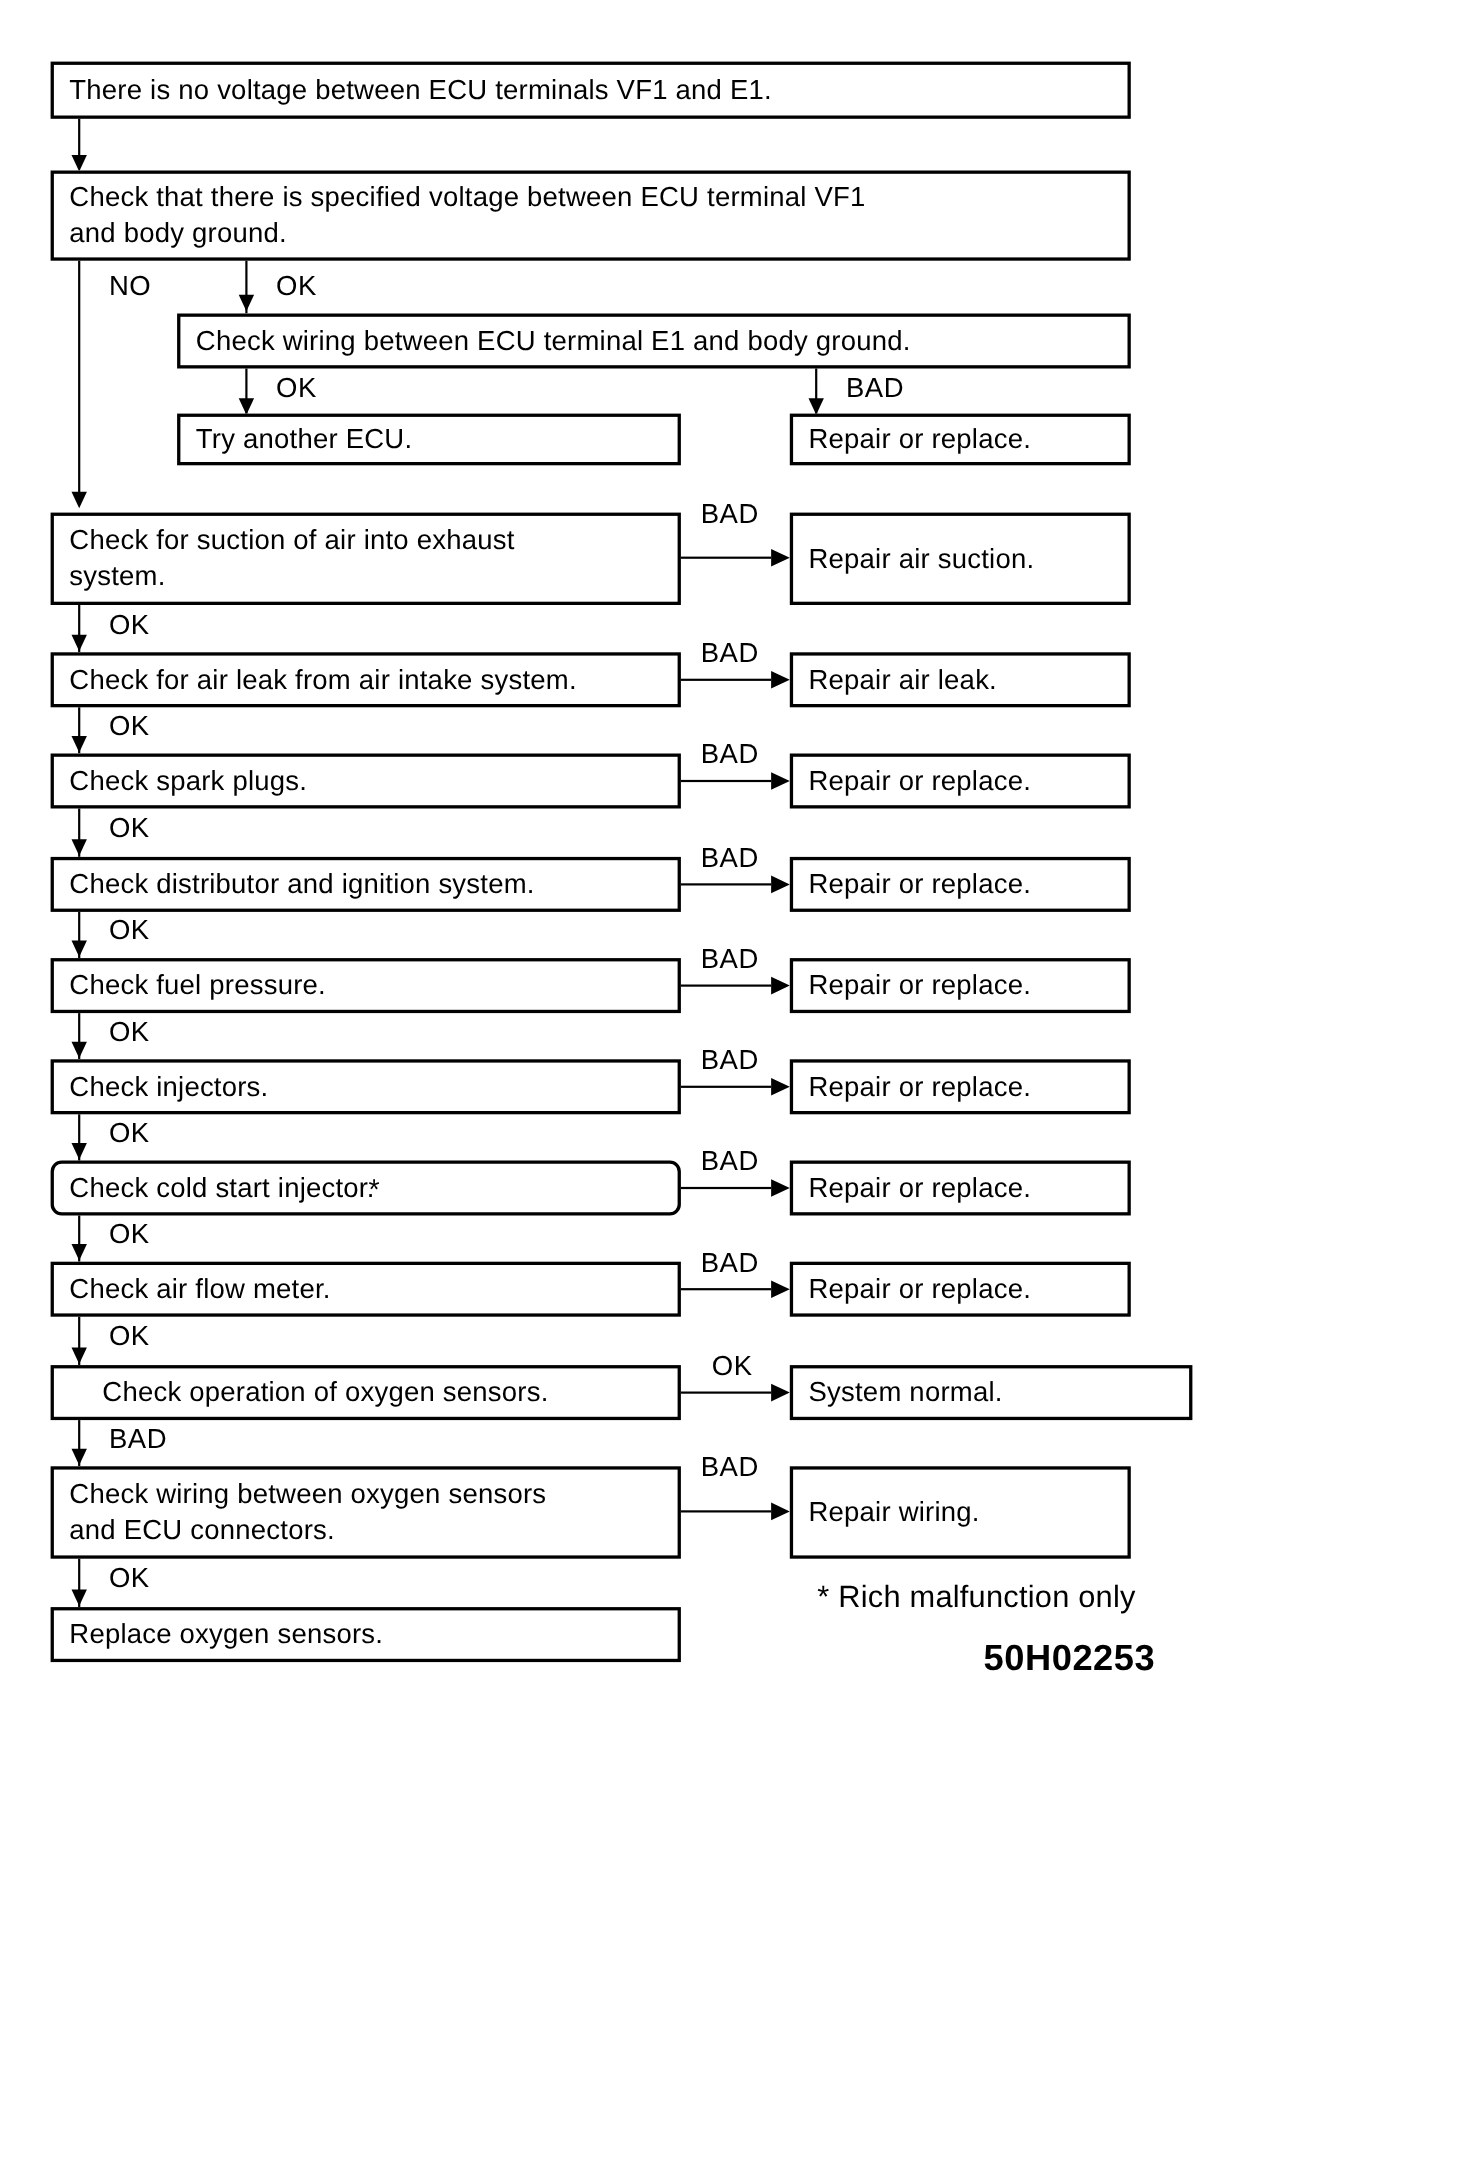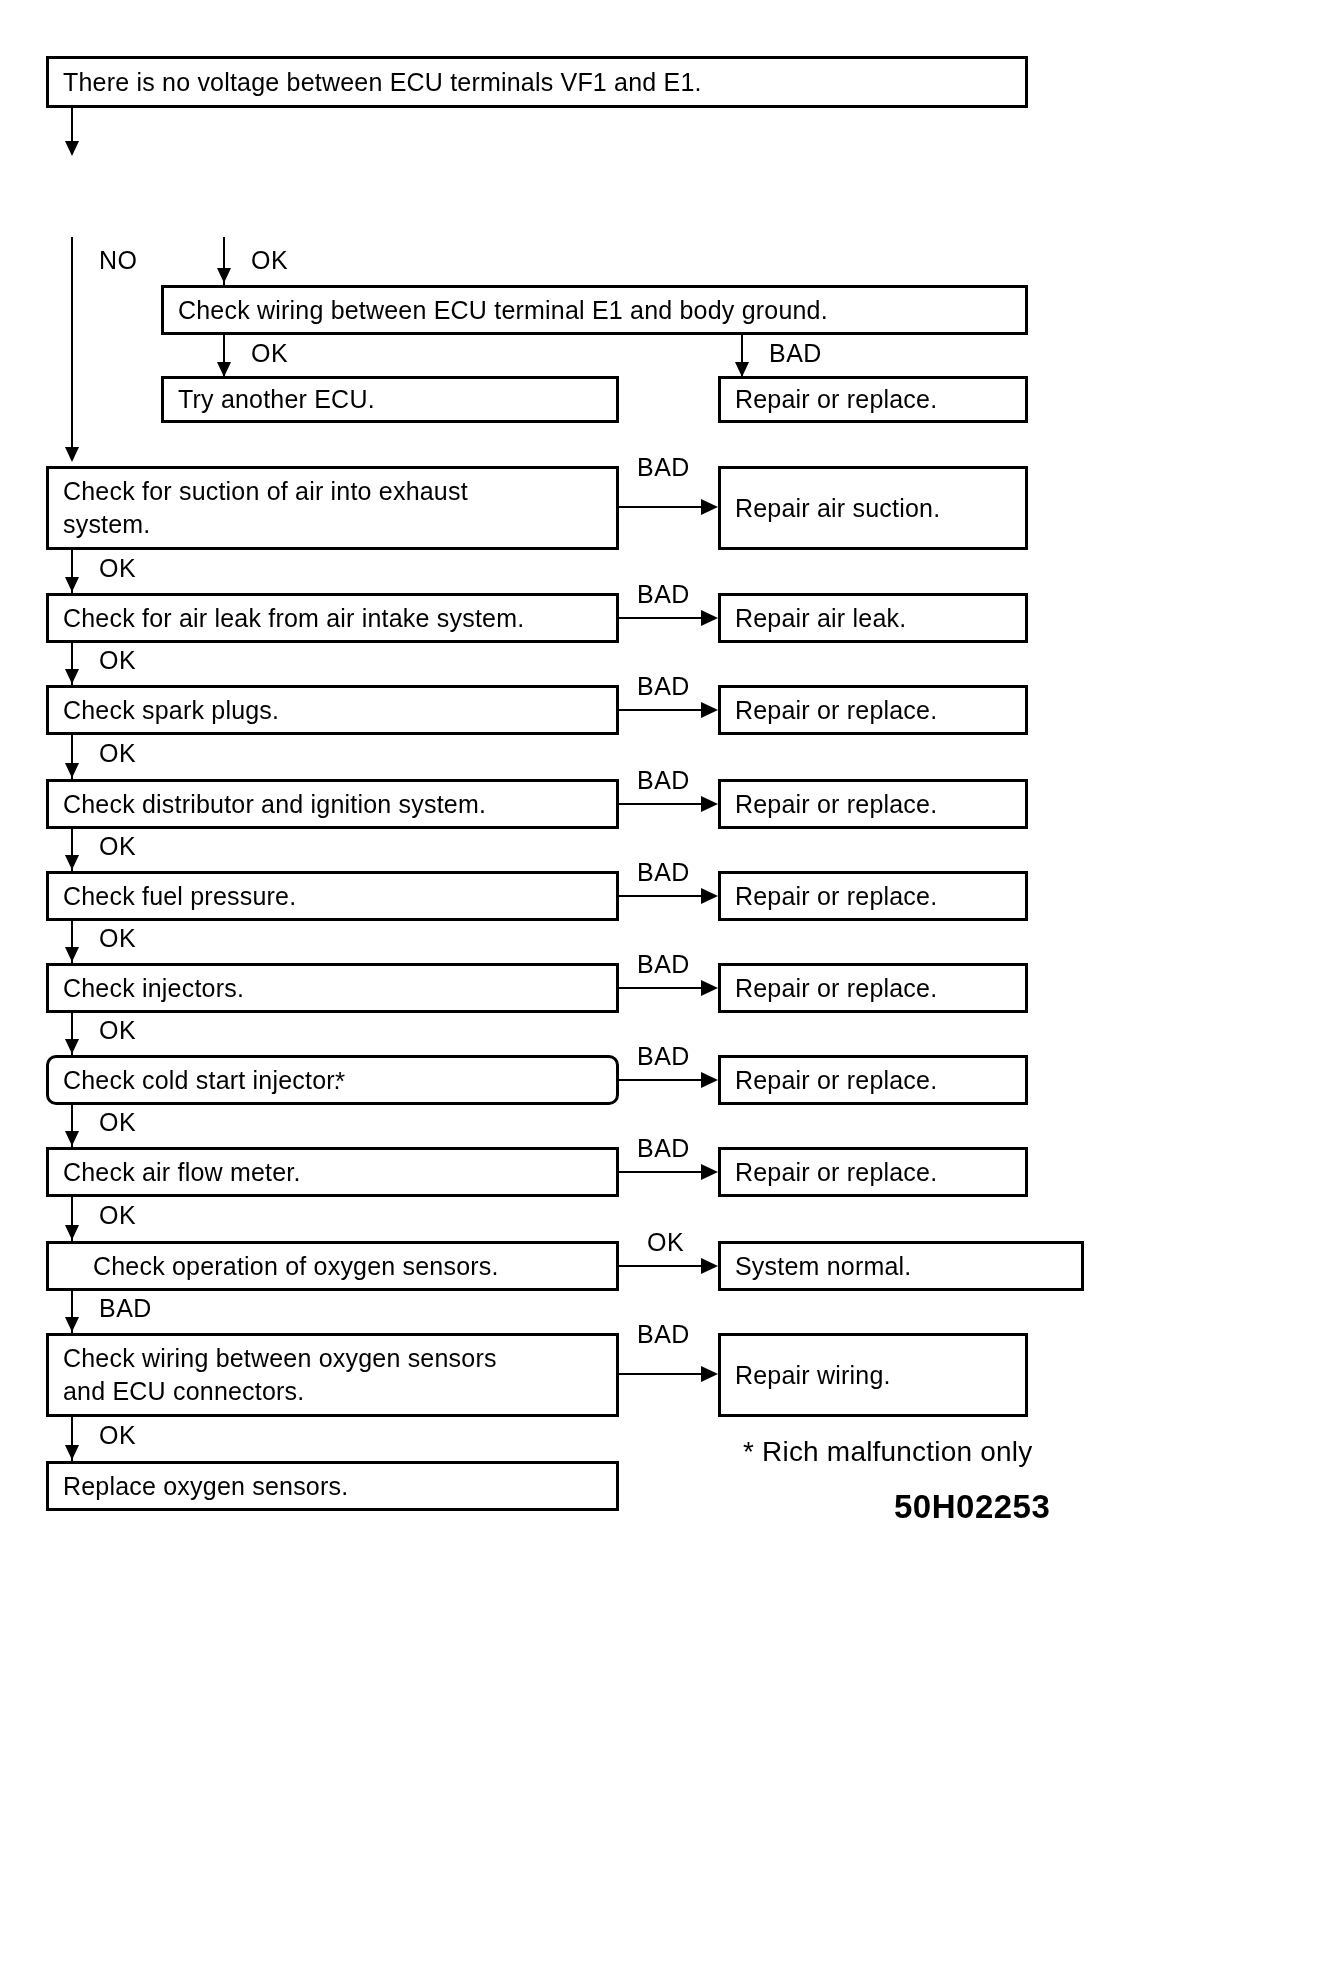--- a/index.html
+++ b/index.html
@@ -60,20 +60,24 @@
 
 <div id="sheet">
 
   <div class="box" style="left:36px;top:56px;width:982px;height:52px;">
     <span class="txt">There is no voltage between ECU terminals VF1 and E1.</span>
   </div>
 
   <div class="vline thin" style="left:61px;top:108px;height:40px;"></div>
   <div class="arrow-d" style="left:55px;top:141px;"></div>
 
+  <div class="box two" style="left:36px;top:155px;width:982px;height:82px;">
+    <span class="txt">Check that there is specified voltage between ECU terminal VF1
+and body ground.</span>
+  </div>
 
   <div class="vline thin" style="left:61px;top:237px;height:222px;"></div>
   <div class="arrow-d" style="left:55px;top:447px;"></div>
   <div class="elabel" style="left:89px;top:248px;">NO</div>
 
   <div class="vline thin" style="left:213px;top:237px;height:48px;"></div>
   <div class="arrow-d" style="left:207px;top:268px;"></div>
   <div class="elabel" style="left:241px;top:248px;">OK</div>
 
   <div class="box" style="left:151px;top:285px;width:867px;height:50px;">

